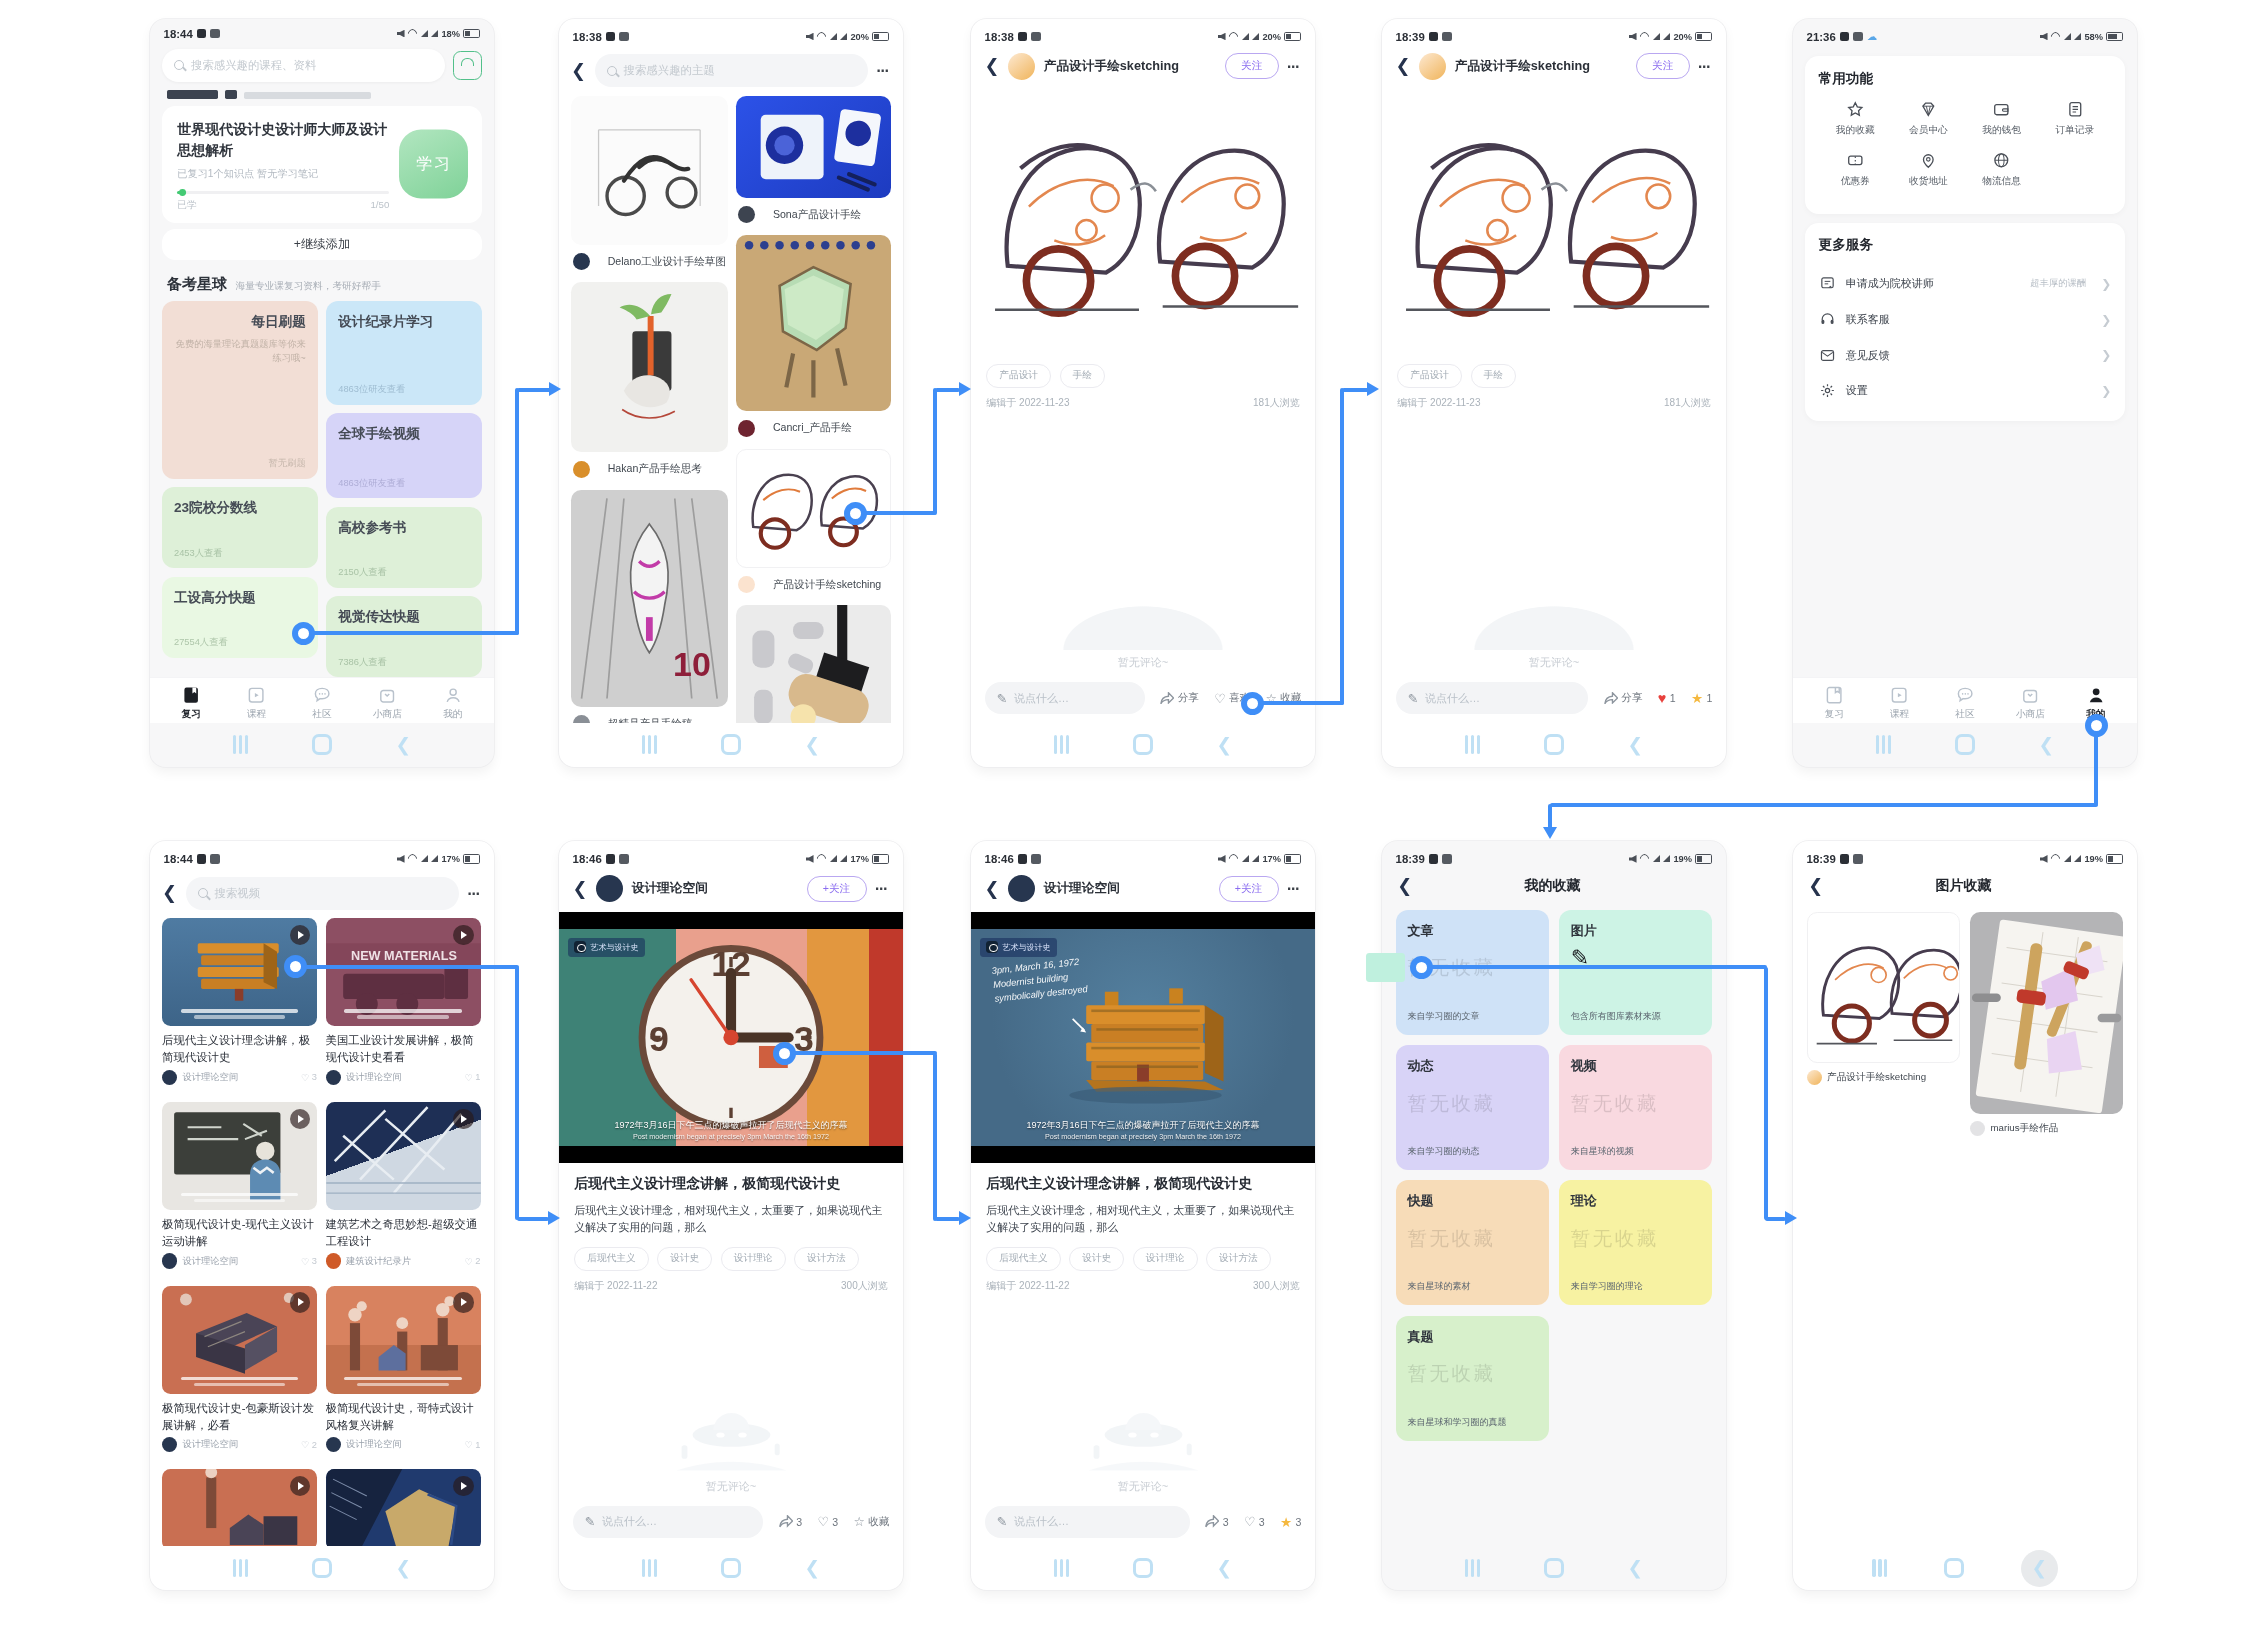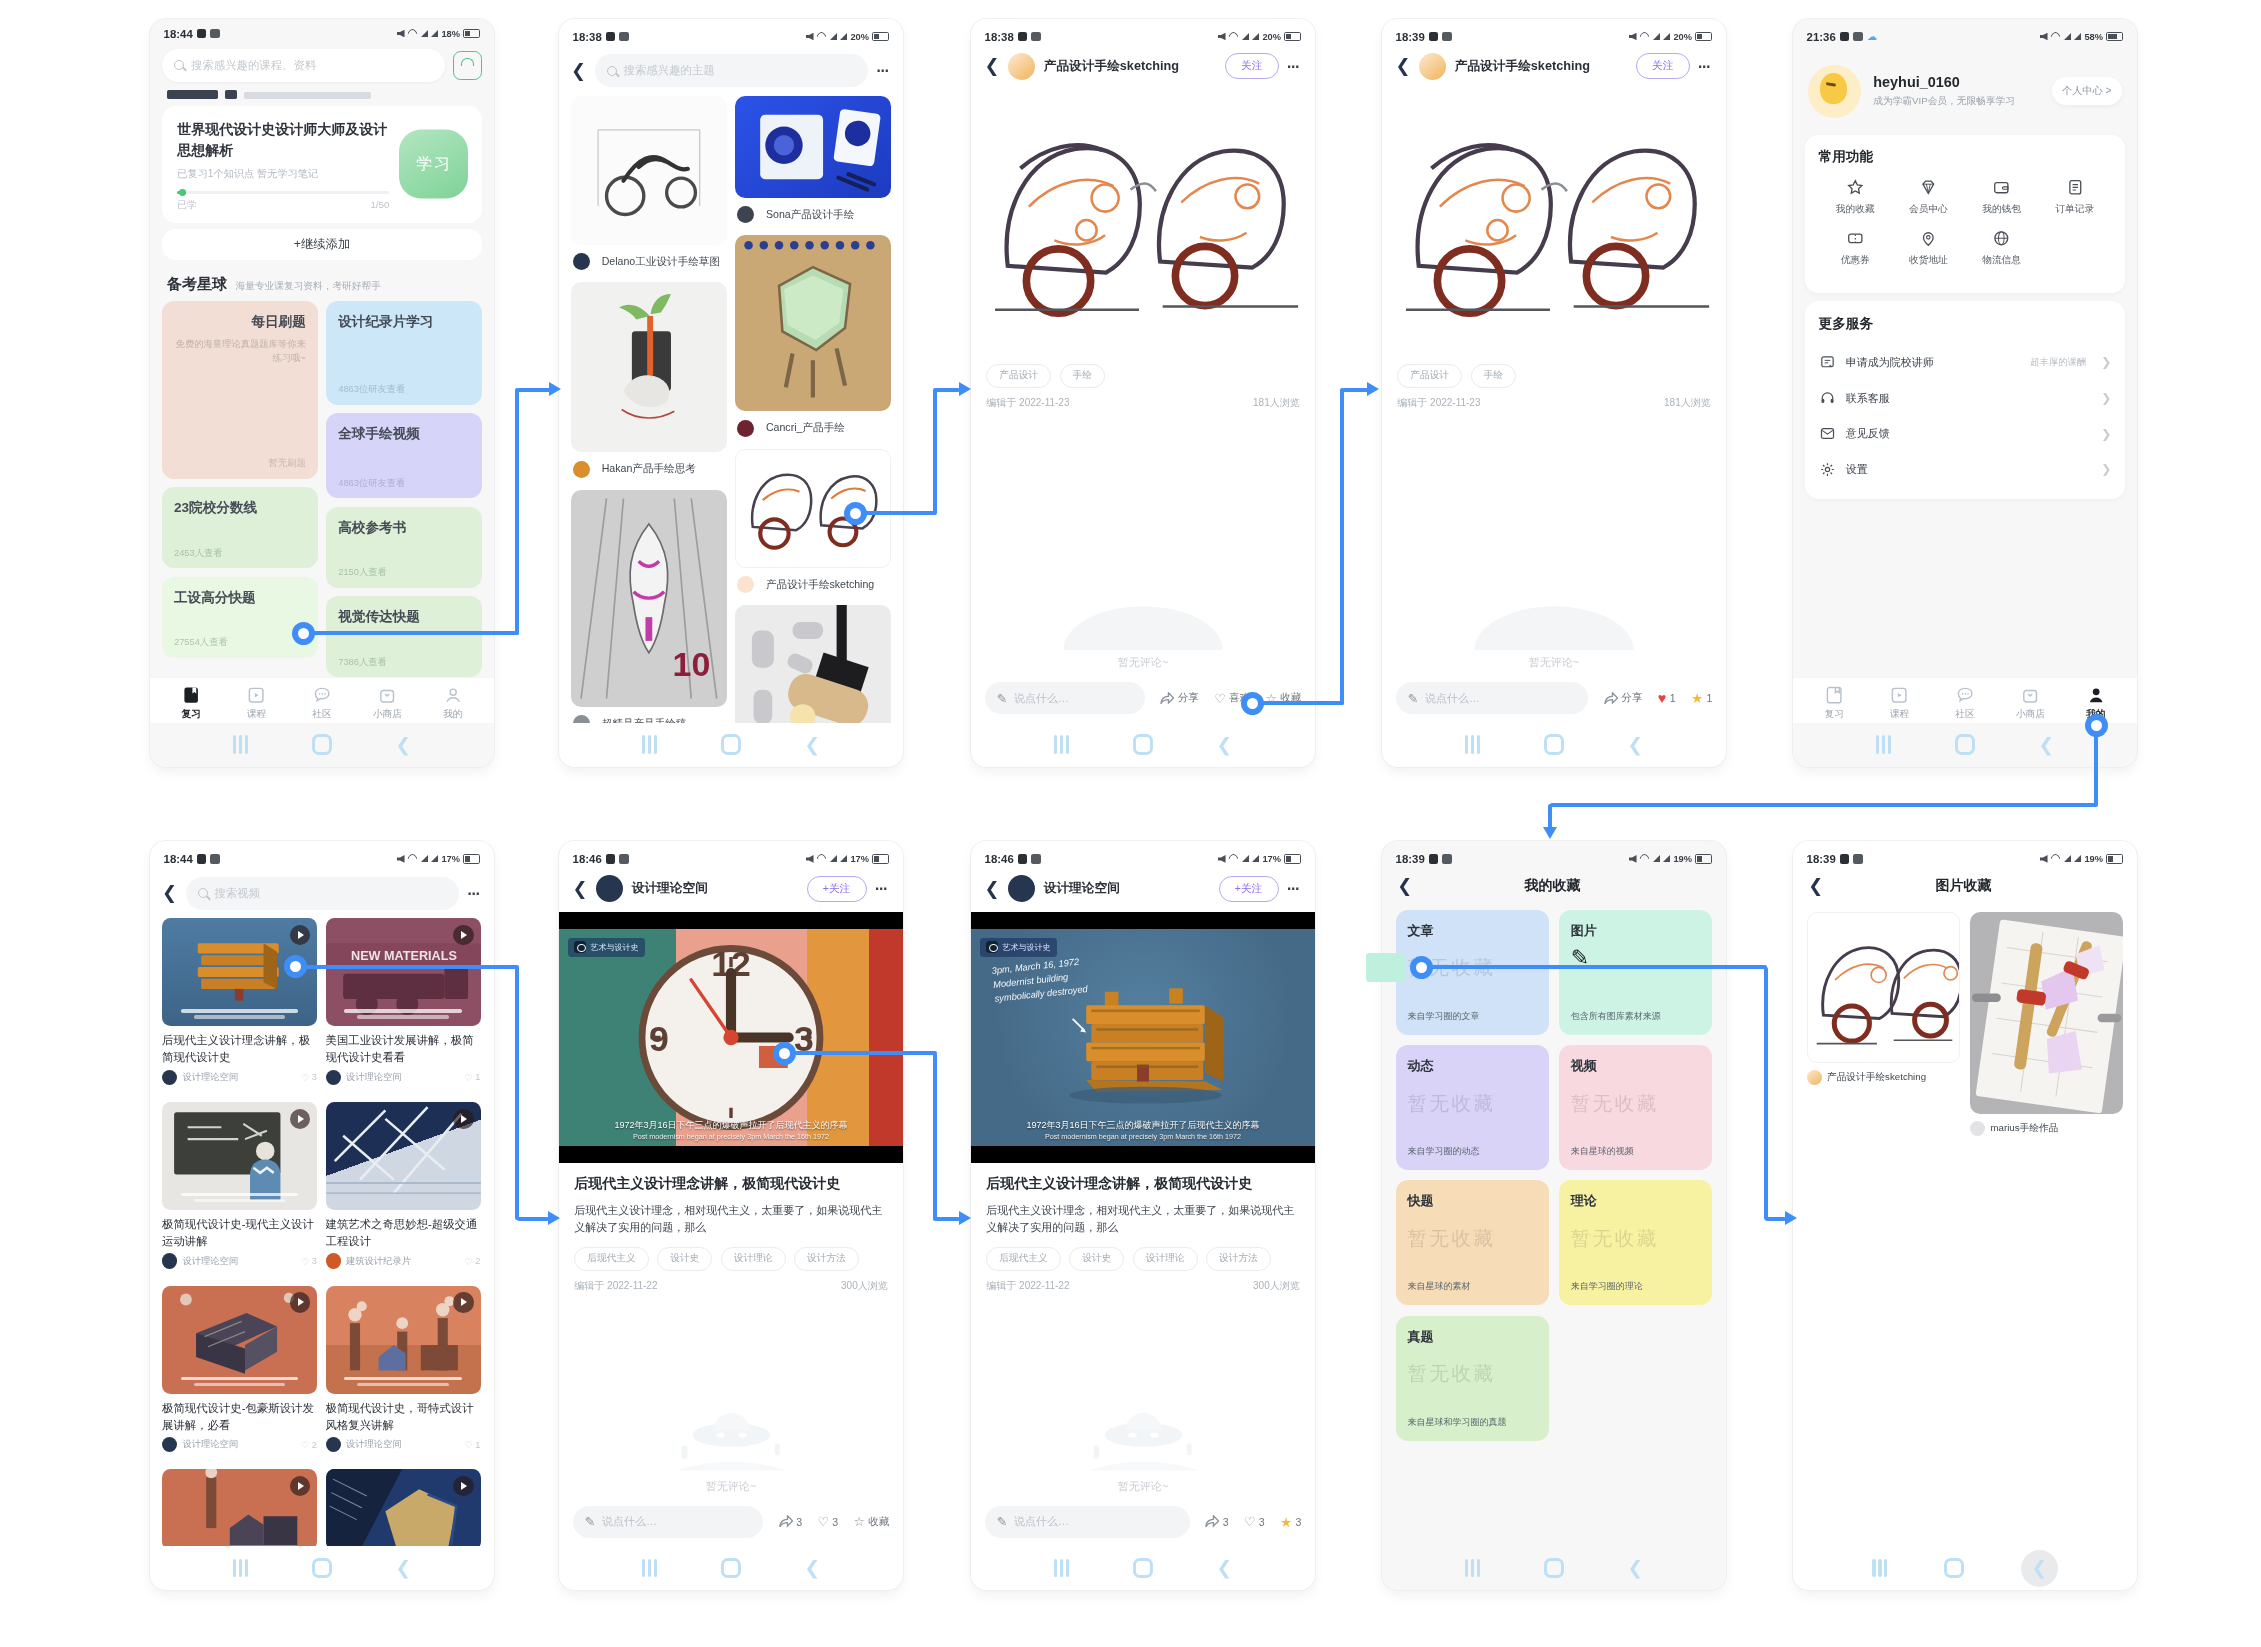--- a/index.html
+++ b/index.html
@@ -73,21 +73,21 @@
   .androidbar { height:44px; flex:none; display:flex; align-items:center; justify-content:space-around; padding:0 51px; }
   .abars { display:flex; gap:2.5px; } .abars i { width:3.4px; height:18.6px; background:#bfe0f4; border-radius:1.7px; display:block;}
   .asq { width:20.3px; height:20.3px; border:3px solid #bfe0f4; border-radius:6.8px; }
   .achev { color:#bfe0f4; font-size:18.6px; font-weight:bold; }
   .chevwrap { width:37px;height:37px;border-radius:50%;display:flex;align-items:center;justify-content:center; }
   .chevwrap.pressed { background:#e8eaec; }
 
   .masonry { display:flex; gap:8.5px; padding:1.7px 12px; overflow:hidden; flex:1; }
   .mcol { flex:1; display:flex; flex-direction:column; gap:6.8px; }
   .thumb { border-radius:10.2px; overflow:hidden; position:relative; flex:none; }
-  .capt { display:flex; align-items:center; gap:12px; padding:1.7px 1.7px 5.1px; }
+  .capt { display:flex; align-items:center; gap:18px; padding:1.7px 1.7px 5.1px; }
   .capt .av { width:17px; height:17px; border-radius:50%; flex:none; }
   .capt span { font-size:10.6px; color:#40474f; white-space:nowrap; overflow:hidden; }
 
   .dethead { display:flex; align-items:center; gap:8.5px; padding:5.1px 13.6px 8.5px; }
   .dethead .av { width:27px; height:27px; border-radius:50%; flex:none; }
   .dethead .t { font-size:12.7px; font-weight:bold; color:#2b3038; flex:1; }
   .followpill { border:1.7px solid #b9a7f1; color:#8a6cf0; border-radius:14.4px; padding:5.1px 15.3px; font-size:10.6px; flex:none;}
   .tagrow { display:flex; gap:8.5px; padding:0 15.3px; }
   .tagpill { border:0.8px solid #ebebf0; border-radius:12px; padding:4.2px 12px; font-size:9.7px; color:#a2abb4; }
   .metarow { display:flex; justify-content:space-between; padding:8.5px 15.3px; font-size:10px; color:#aab2ba; }
@@ -641,30 +641,20 @@
           <span class="mute"></span>
           <span class="wifi"></span>
           <span class="sig"></span>
           <span class="sig"></span>
           <span>58%</span>
           <span class="batt">
             <i style="width:58%"></i>
           </span>
         </span>
       </div>
-    <div class="profhead">
-      <span class="profav">
-          <span class="chick"></span>
-        </span>
-      <span>
-        <div class="pname">heyhui_0160</div>
-        <div class="psub">成为学霸VIP会员，无限畅享学习</div>
-      </span>
-      <span class="centerpill">个人中心 &gt;</span>
-    </div>
     <div class="panel">
       <h4>常用功能</h4>
       <div class="qgrid">
         <div class="qitem">
             <svg width="18.6" height="18.6" viewBox="0 0 24 24">
               <path d="M12 3.5l2.6 5.4 5.9.8-4.3 4.1 1 5.8-5.2-2.8-5.2 2.8 1-5.8L3.5 9.7l5.9-.8z" fill="none" stroke="#4a4f57" stroke-width="1.7"></path>
             </svg>
             <span>我的收藏</span>
           </div>
         <div class="qitem">

